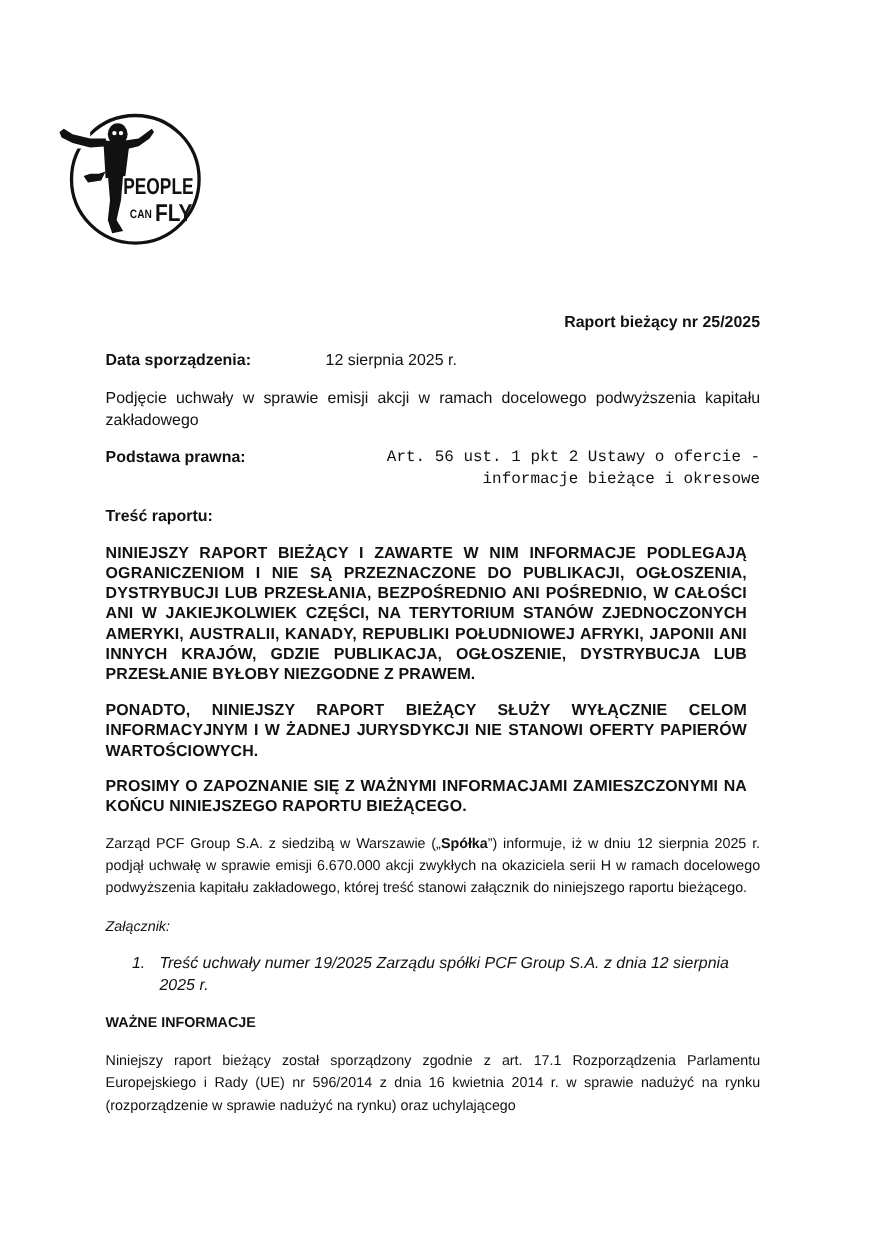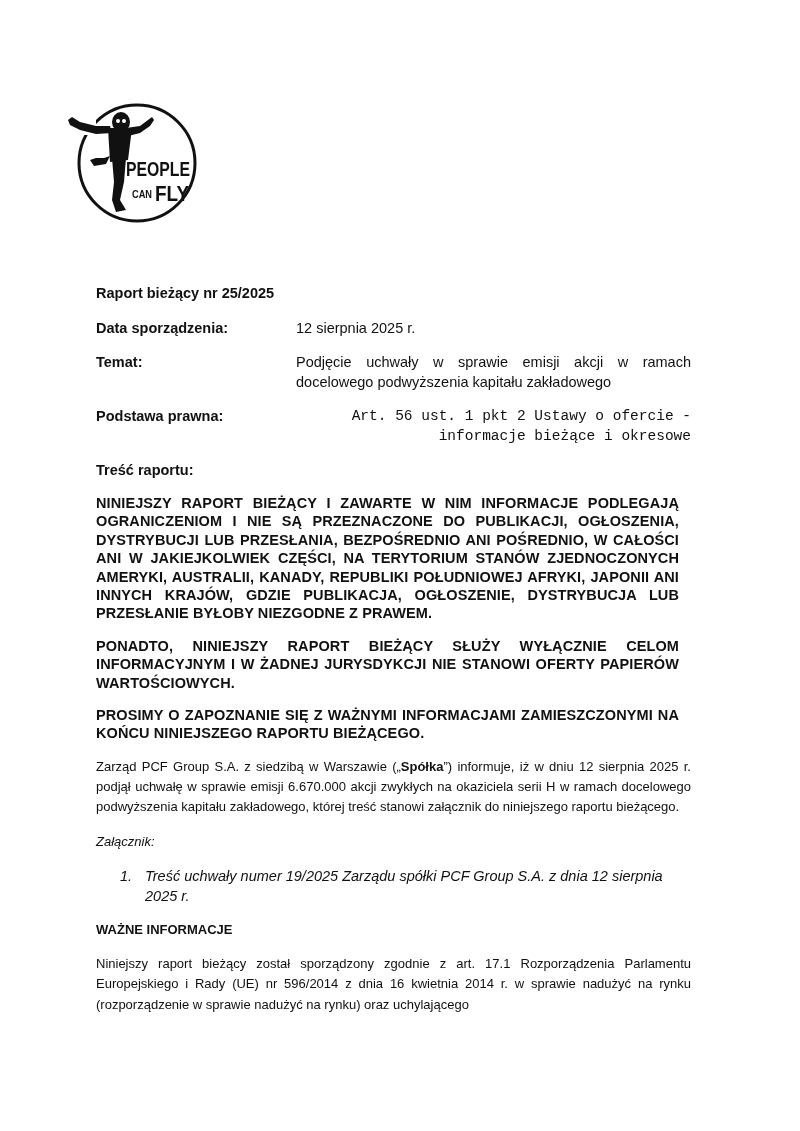--- a/index.html
+++ b/index.html
@@ -10,36 +10,37 @@
     body {
       width: 800px;
       height: 1131px;
       position: relative;
       overflow: hidden;
       font-family: "Liberation Sans", sans-serif;
       color: #111111;
     }
     .logo {
       position: absolute;
-      left: 66px;
+      left: 52px;
       top: 100px;
       width: 136px;
       height: 124px;
     }
     .page {
       position: absolute;
       left: 96px;
       top: 283px;
       width: 595px;
     }
     .title {
       font-weight: bold;
       font-size: 14.5px;
       line-height: 20px;
       margin: 0 0 15px 0;
+      text-align: right;
     }
     .meta-row {
       display: flex;
       font-size: 14.5px;
       line-height: 20px;
       margin-bottom: 14px;
     }
     .meta-label {
       width: 200px;
       flex: 0 0 200px;
@@ -140,21 +141,20 @@
 <div class="page">
 
   <div class="title">Raport bieżący nr 25/2025</div>
 
   <div class="meta-row">
     <div class="meta-label">Data sporządzenia:</div>
     <div class="meta-value">12 sierpnia 2025 r.</div>
   </div>
 
   <div class="meta-row">
-    <div class="meta-label">Temat:</div>
     <div class="meta-value">Podjęcie uchwały w sprawie emisji akcji w ramach docelowego podwyższenia kapitału zakładowego</div>
   </div>
 
   <div class="meta-row">
     <div class="meta-label">Podstawa prawna:</div>
     <div class="meta-value wide">Art. 56 ust. 1 pkt 2 Ustawy o ofercie - informacje bieżące i okresowe</div>
   </div>
 
   <div class="section-label">Treść raportu:</div>
 

